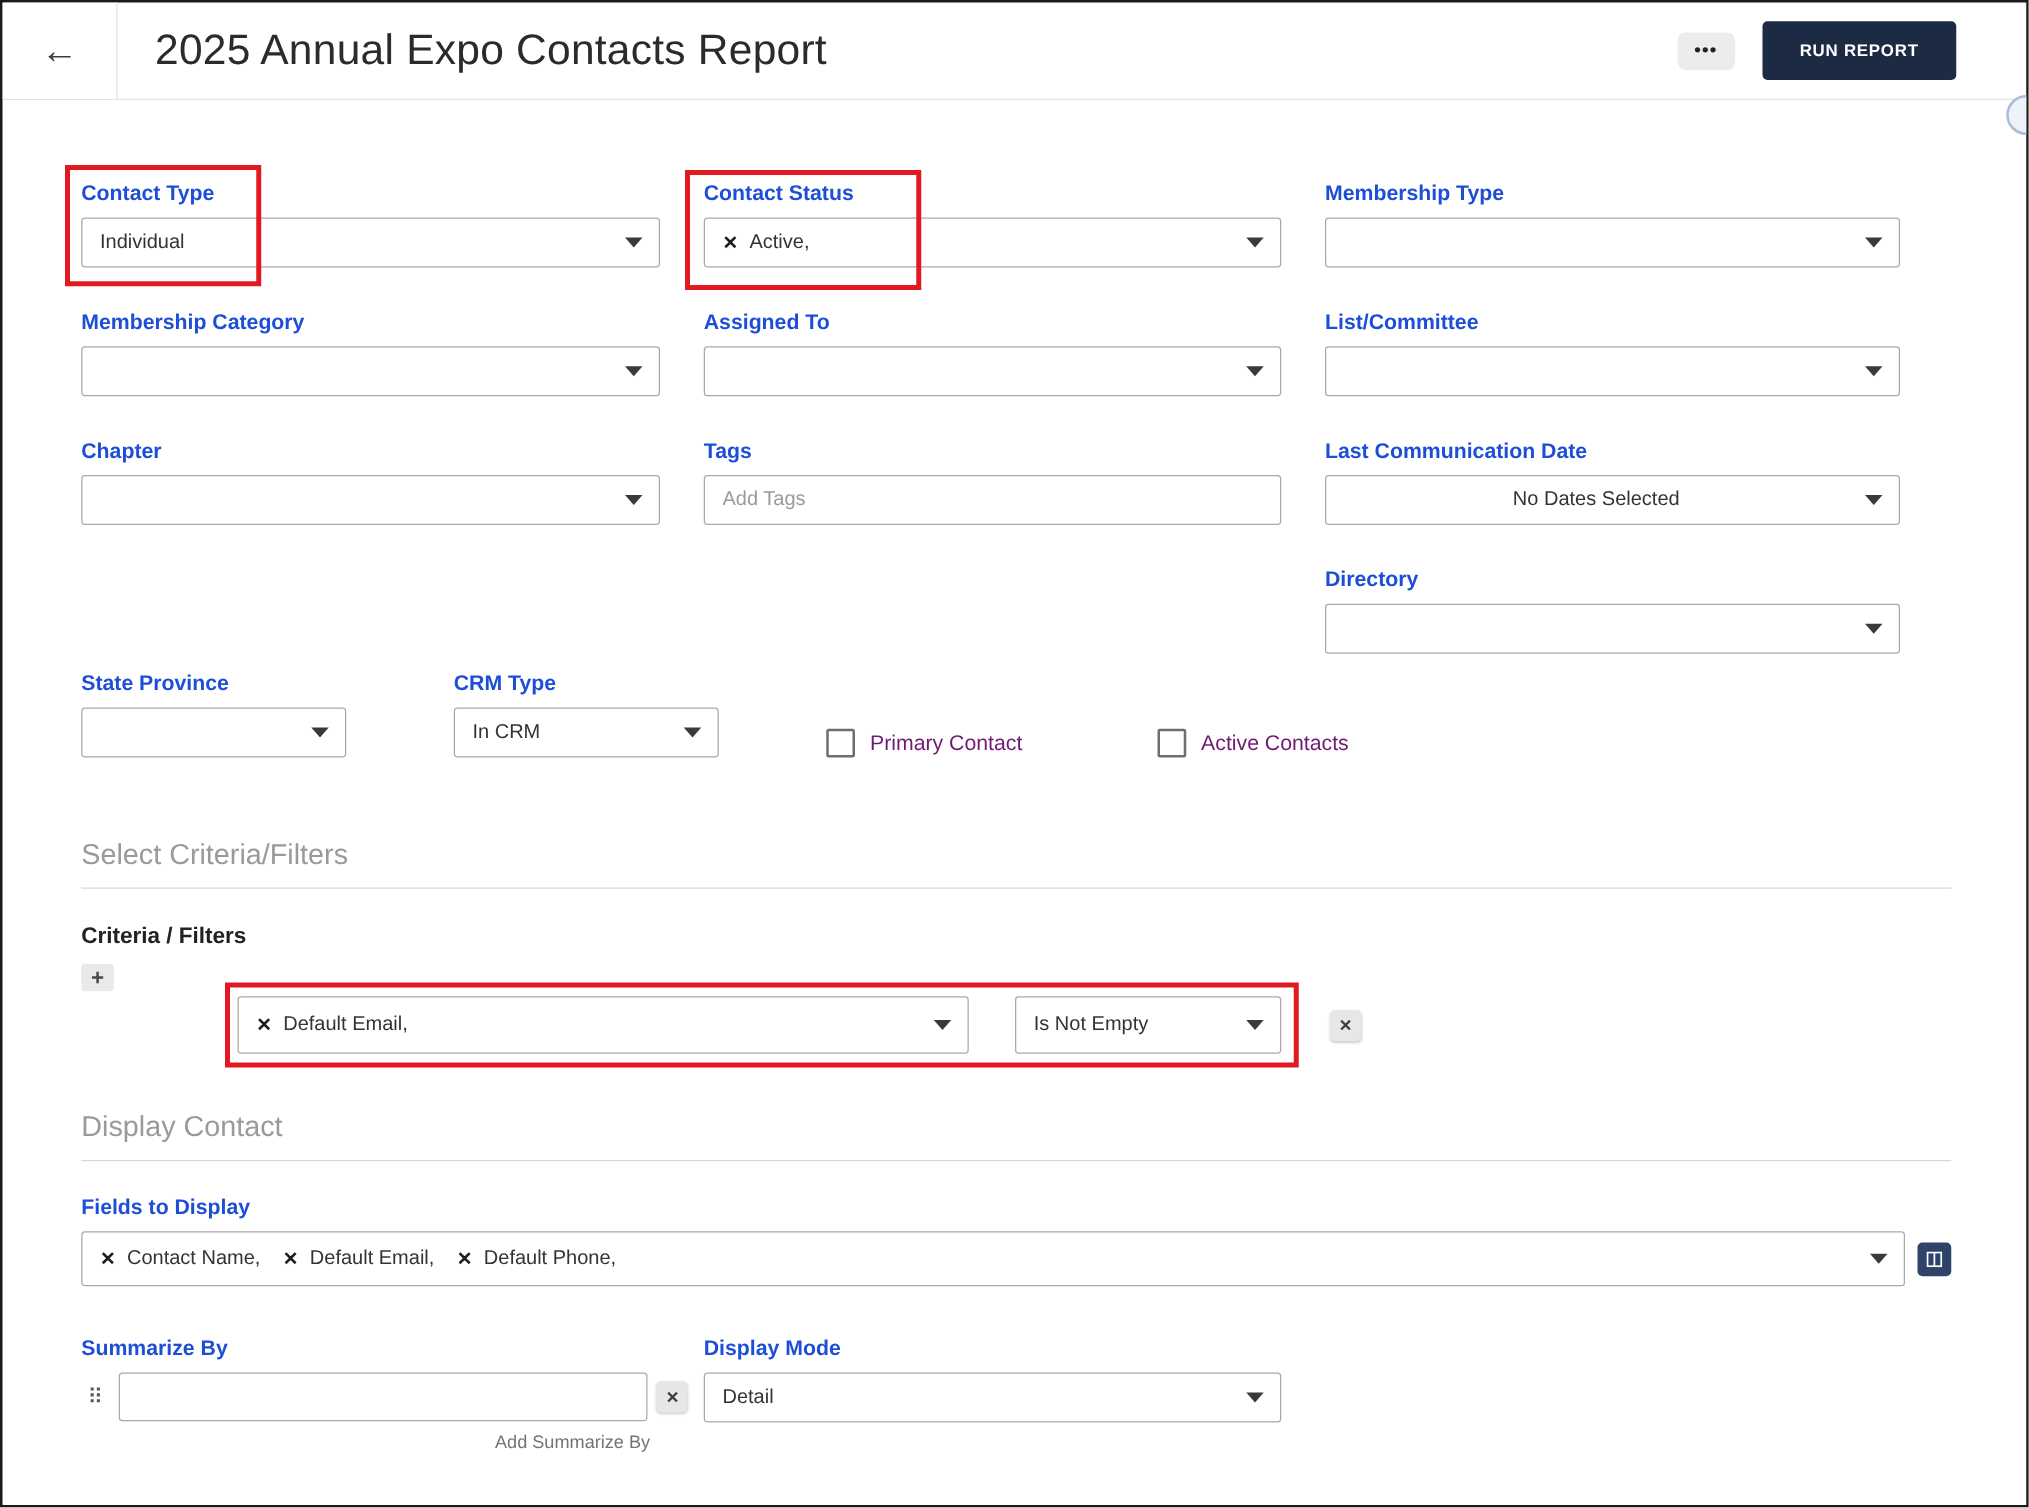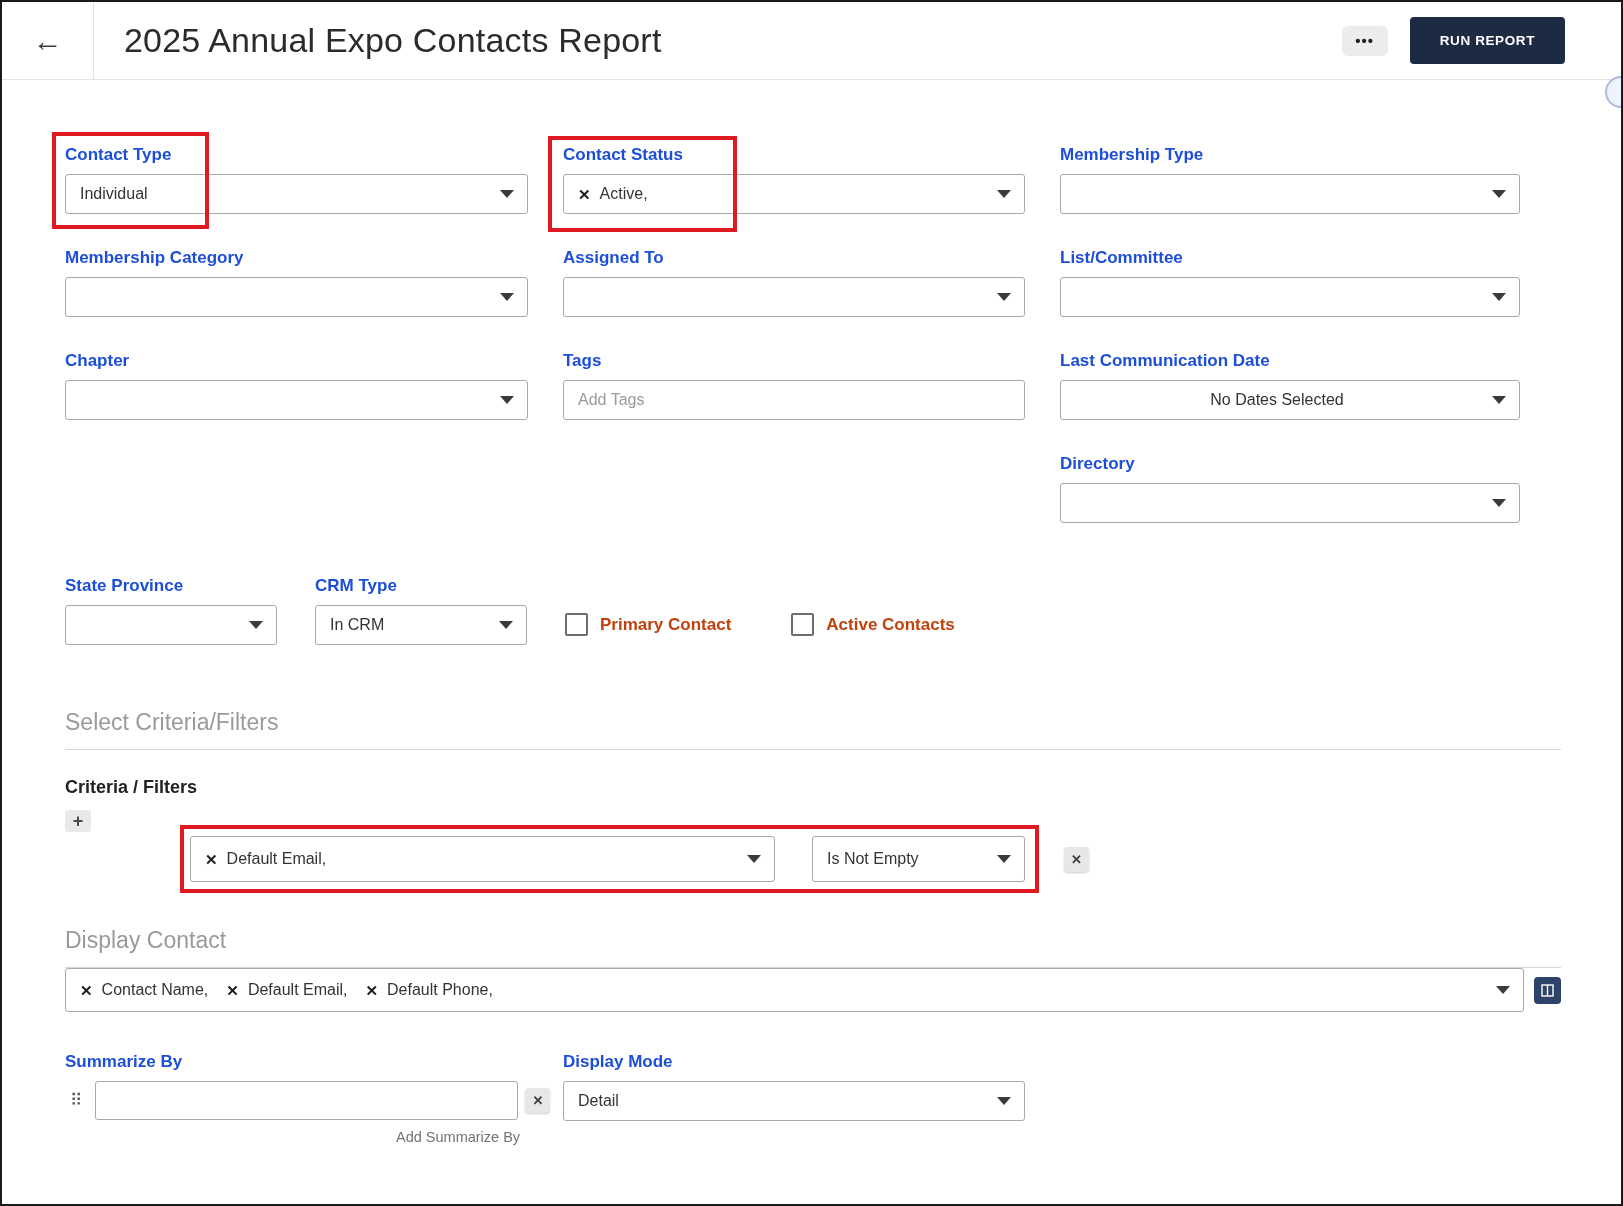--- a/index.html
+++ b/index.html
@@ -69,30 +69,30 @@
     font-family:"Liberation Sans",sans-serif; outline:none;
   }
   .text-input::placeholder { color:#9a9a9a; }
 
   
   .hl-box { position:absolute; border:4px solid #e11a22; pointer-events:none; z-index:5; }
   .hl-contact-type  { left:-13px; top:-13px; width:157px; height:97px; }
   .hl-contact-status{ left:-15px; top:-9px;  width:189px; height:96px; }
 
   
-  .row-inline { display:flex; margin-top:53px; align-items:center; }
+  .row-inline { display:flex; margin-top:14px; align-items:flex-end;gap:48px; }
   .sp-group { width:212px; margin-right:38px; }
   .crm-group { width:212px; }
   .checkbox-group { display:flex; align-items:center; padding-top:28px; cursor:pointer; }
   .cbg-primary { margin-left:38px; }
   .cbg-active  { margin-left:60px; }
   .checkbox {
     width:23px; height:23px; border:2px solid #6e6e6e; border-radius:2px; background:#fff;
   }
-  .checkbox-label { font-size:17px; font-weight:700; color:#c2410c; margin-left:12px; }
+  .checkbox-label { font-size:17px; font-weight:400; color:#701a75; margin-left:12px; }
 
   
   .section-heading {
     margin-top:64px; font-size:23px; font-weight:400; color:#9a9a9a;
     padding-bottom:13px; border-bottom:1px solid #d8d8d8;
   }
   .section-heading.display { margin-top:45px; }
 
   .criteria-label { margin-top:27px; font-size:18px; font-weight:700; color:#222; }
   .plus-btn {
@@ -296,20 +296,21 @@
         <span class="caret"></span>
       </div>
 
       <button class="small-x-btn criteria-remove">
         <span>✕</span>
       </button>
     </div>
 
     <div class="section-heading display">Display Contact</div>
 
+    <div class="field-label fields-label">Fields to Display</div>
 
     <div class="fields-row">
       <div class="control fields-control">
         <span class="chip">
           <span class="x-icon">✕</span>
           <span>Contact Name,</span>
         </span>
         <span class="chip">
           <span class="x-icon">✕</span>
           <span>Default Email,</span>

